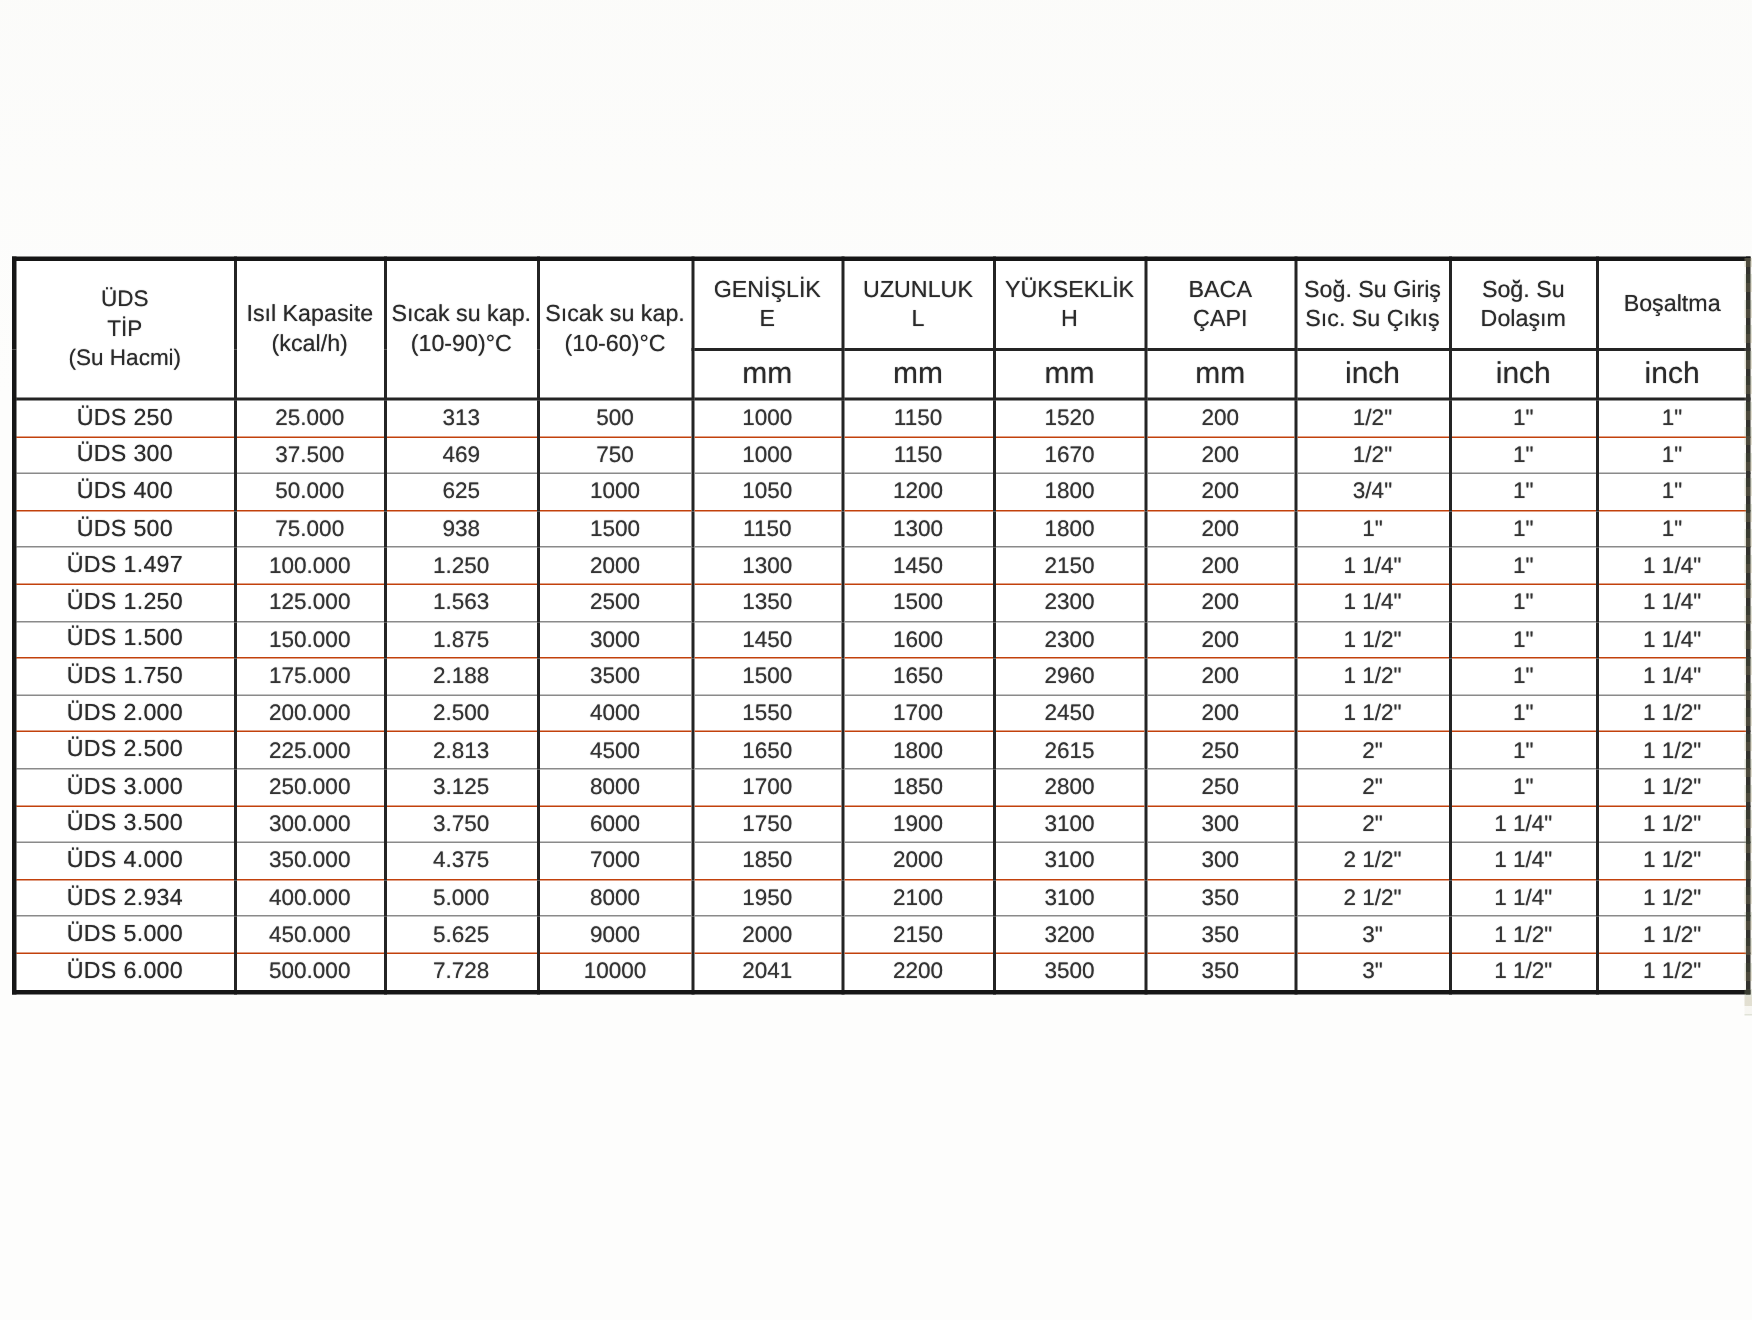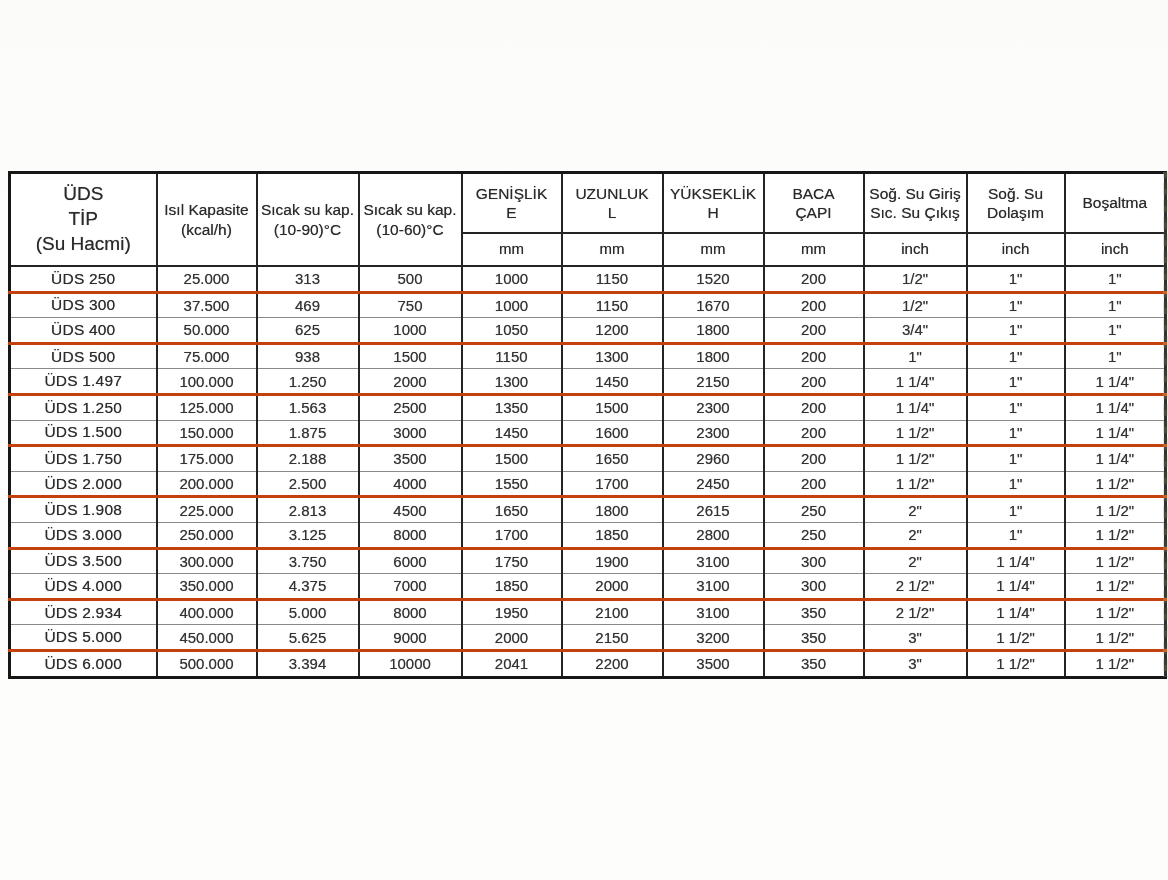--- a/index.html
+++ b/index.html
@@ -56,31 +56,31 @@
     text-shadow: 0 0 0.7px rgba(70,70,70,0.75);
   }
   .spec-table thead th {
     font-weight: normal;
     font-size: 15.5px;
     line-height: 1.25;
     color: #2a2a2a;
     border-bottom: 2px solid #242424;
   }
   .spec-table thead tr.name-row th { height: 58px; }
-  .spec-table thead tr.unit-row th { height: 31px; font-size: 15px; }
+  .spec-table thead tr.unit-row th { height: 31px; font-size: 20px; }
   .spec-table thead th.col-tip {
-    font-size: 19px;
+    font-size: 15px;
     line-height: 1.3;
   }
   .spec-table tbody td {
     height: 23.6px;
     font-size: 15px;
     color: #333;
   }
-  .spec-table tbody tr { border-bottom: 3px solid #c2410c; }
+  .spec-table tbody tr { border-bottom: 1px solid #c2410c; }
   .spec-table tbody tr:nth-child(even) { border-bottom: 1.5px solid #8a8a8a; }
   .spec-table tbody tr:last-child { border-bottom: none; }
   .spec-table tbody td.col-tip {
     font-size: 15.5px;
     color: #2b2b2b;
     letter-spacing: 0.2px;
   }
 </style>
 </head>
 <body>
@@ -247,21 +247,21 @@
           <td class="col-sicak-60">4000</td>
           <td class="col-genislik">1550</td>
           <td class="col-uzunluk">1700</td>
           <td class="col-yukseklik">2450</td>
           <td class="col-baca">200</td>
           <td class="col-giris-cikis">1 1/2"</td>
           <td class="col-dolasim">1"</td>
           <td class="col-bosaltma">1 1/2"</td>
         </tr>
         <tr>
-          <td class="col-tip">ÜDS 1.908</td>
+          <td class="col-tip">ÜDS 2.500</td>
           <td class="col-kapasite">225.000</td>
           <td class="col-sicak-90">2.813</td>
           <td class="col-sicak-60">4500</td>
           <td class="col-genislik">1650</td>
           <td class="col-uzunluk">1800</td>
           <td class="col-yukseklik">2615</td>
           <td class="col-baca">250</td>
           <td class="col-giris-cikis">2"</td>
           <td class="col-dolasim">1"</td>
           <td class="col-bosaltma">1 1/2"</td>
@@ -327,21 +327,21 @@
           <td class="col-uzunluk">2150</td>
           <td class="col-yukseklik">3200</td>
           <td class="col-baca">350</td>
           <td class="col-giris-cikis">3"</td>
           <td class="col-dolasim">1 1/2"</td>
           <td class="col-bosaltma">1 1/2"</td>
         </tr>
         <tr>
           <td class="col-tip">ÜDS 6.000</td>
           <td class="col-kapasite">500.000</td>
-          <td class="col-sicak-90">3.394</td>
+          <td class="col-sicak-90">7.728</td>
           <td class="col-sicak-60">10000</td>
           <td class="col-genislik">2041</td>
           <td class="col-uzunluk">2200</td>
           <td class="col-yukseklik">3500</td>
           <td class="col-baca">350</td>
           <td class="col-giris-cikis">3"</td>
           <td class="col-dolasim">1 1/2"</td>
           <td class="col-bosaltma">1 1/2"</td>
         </tr>
       </tbody>

